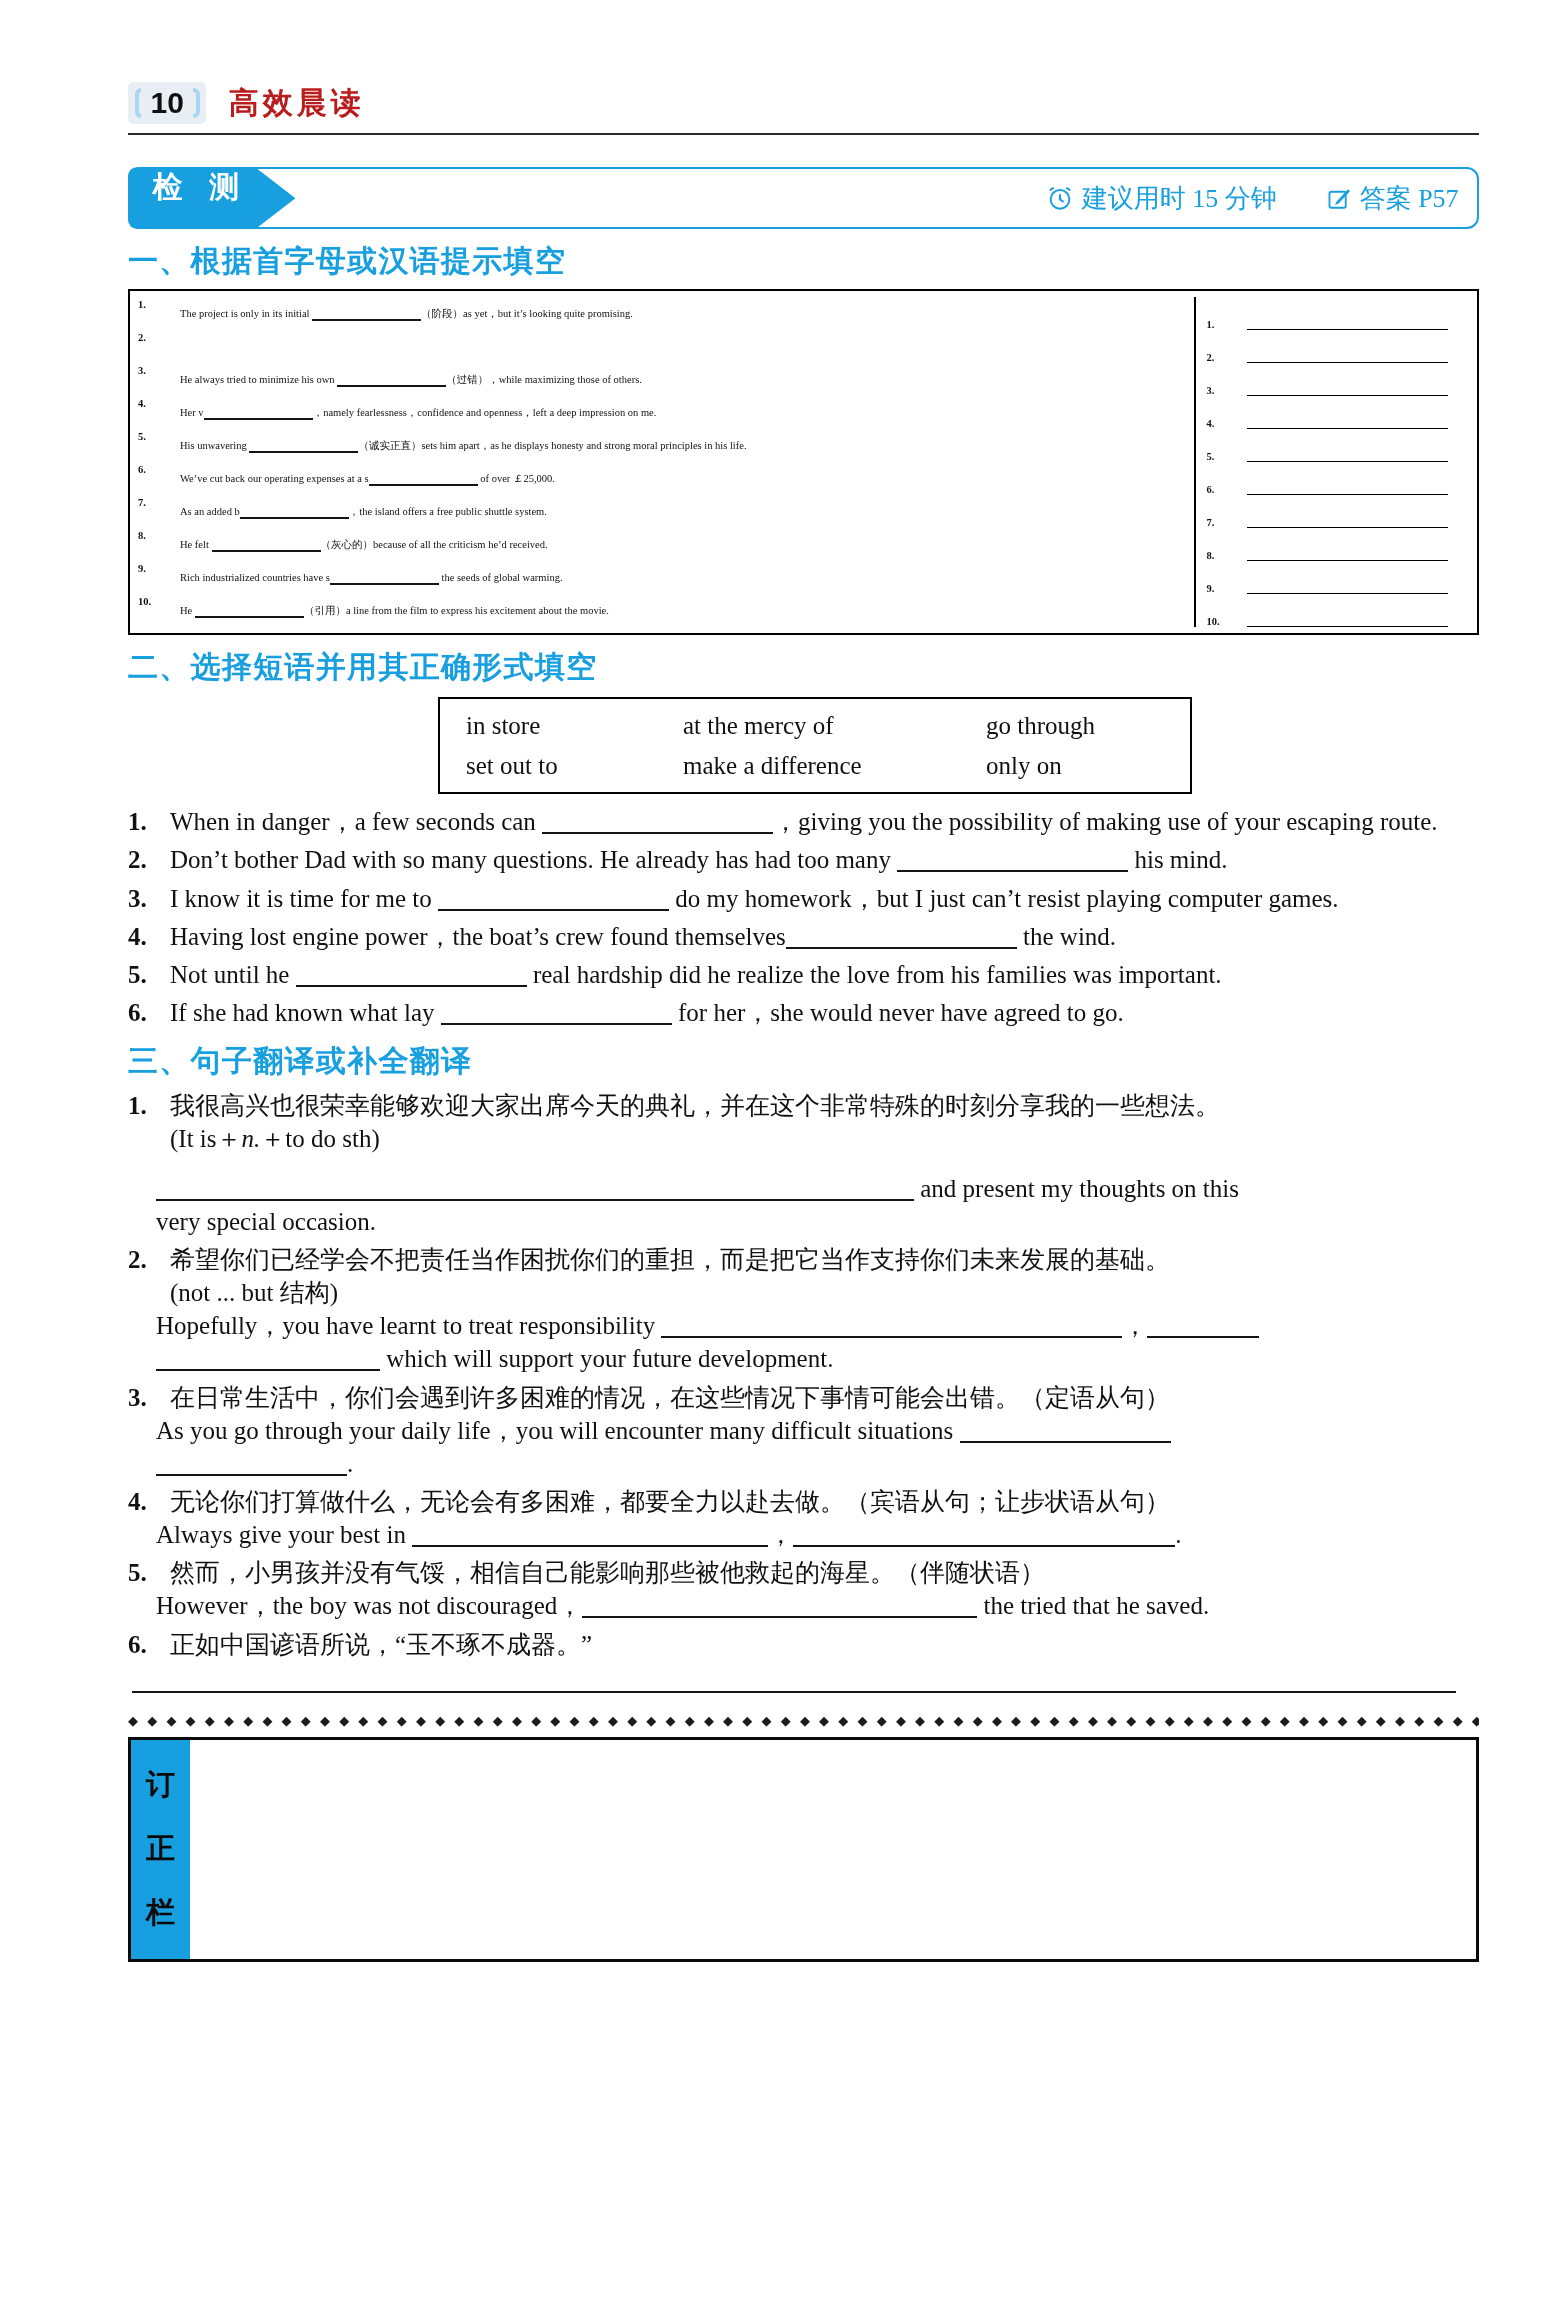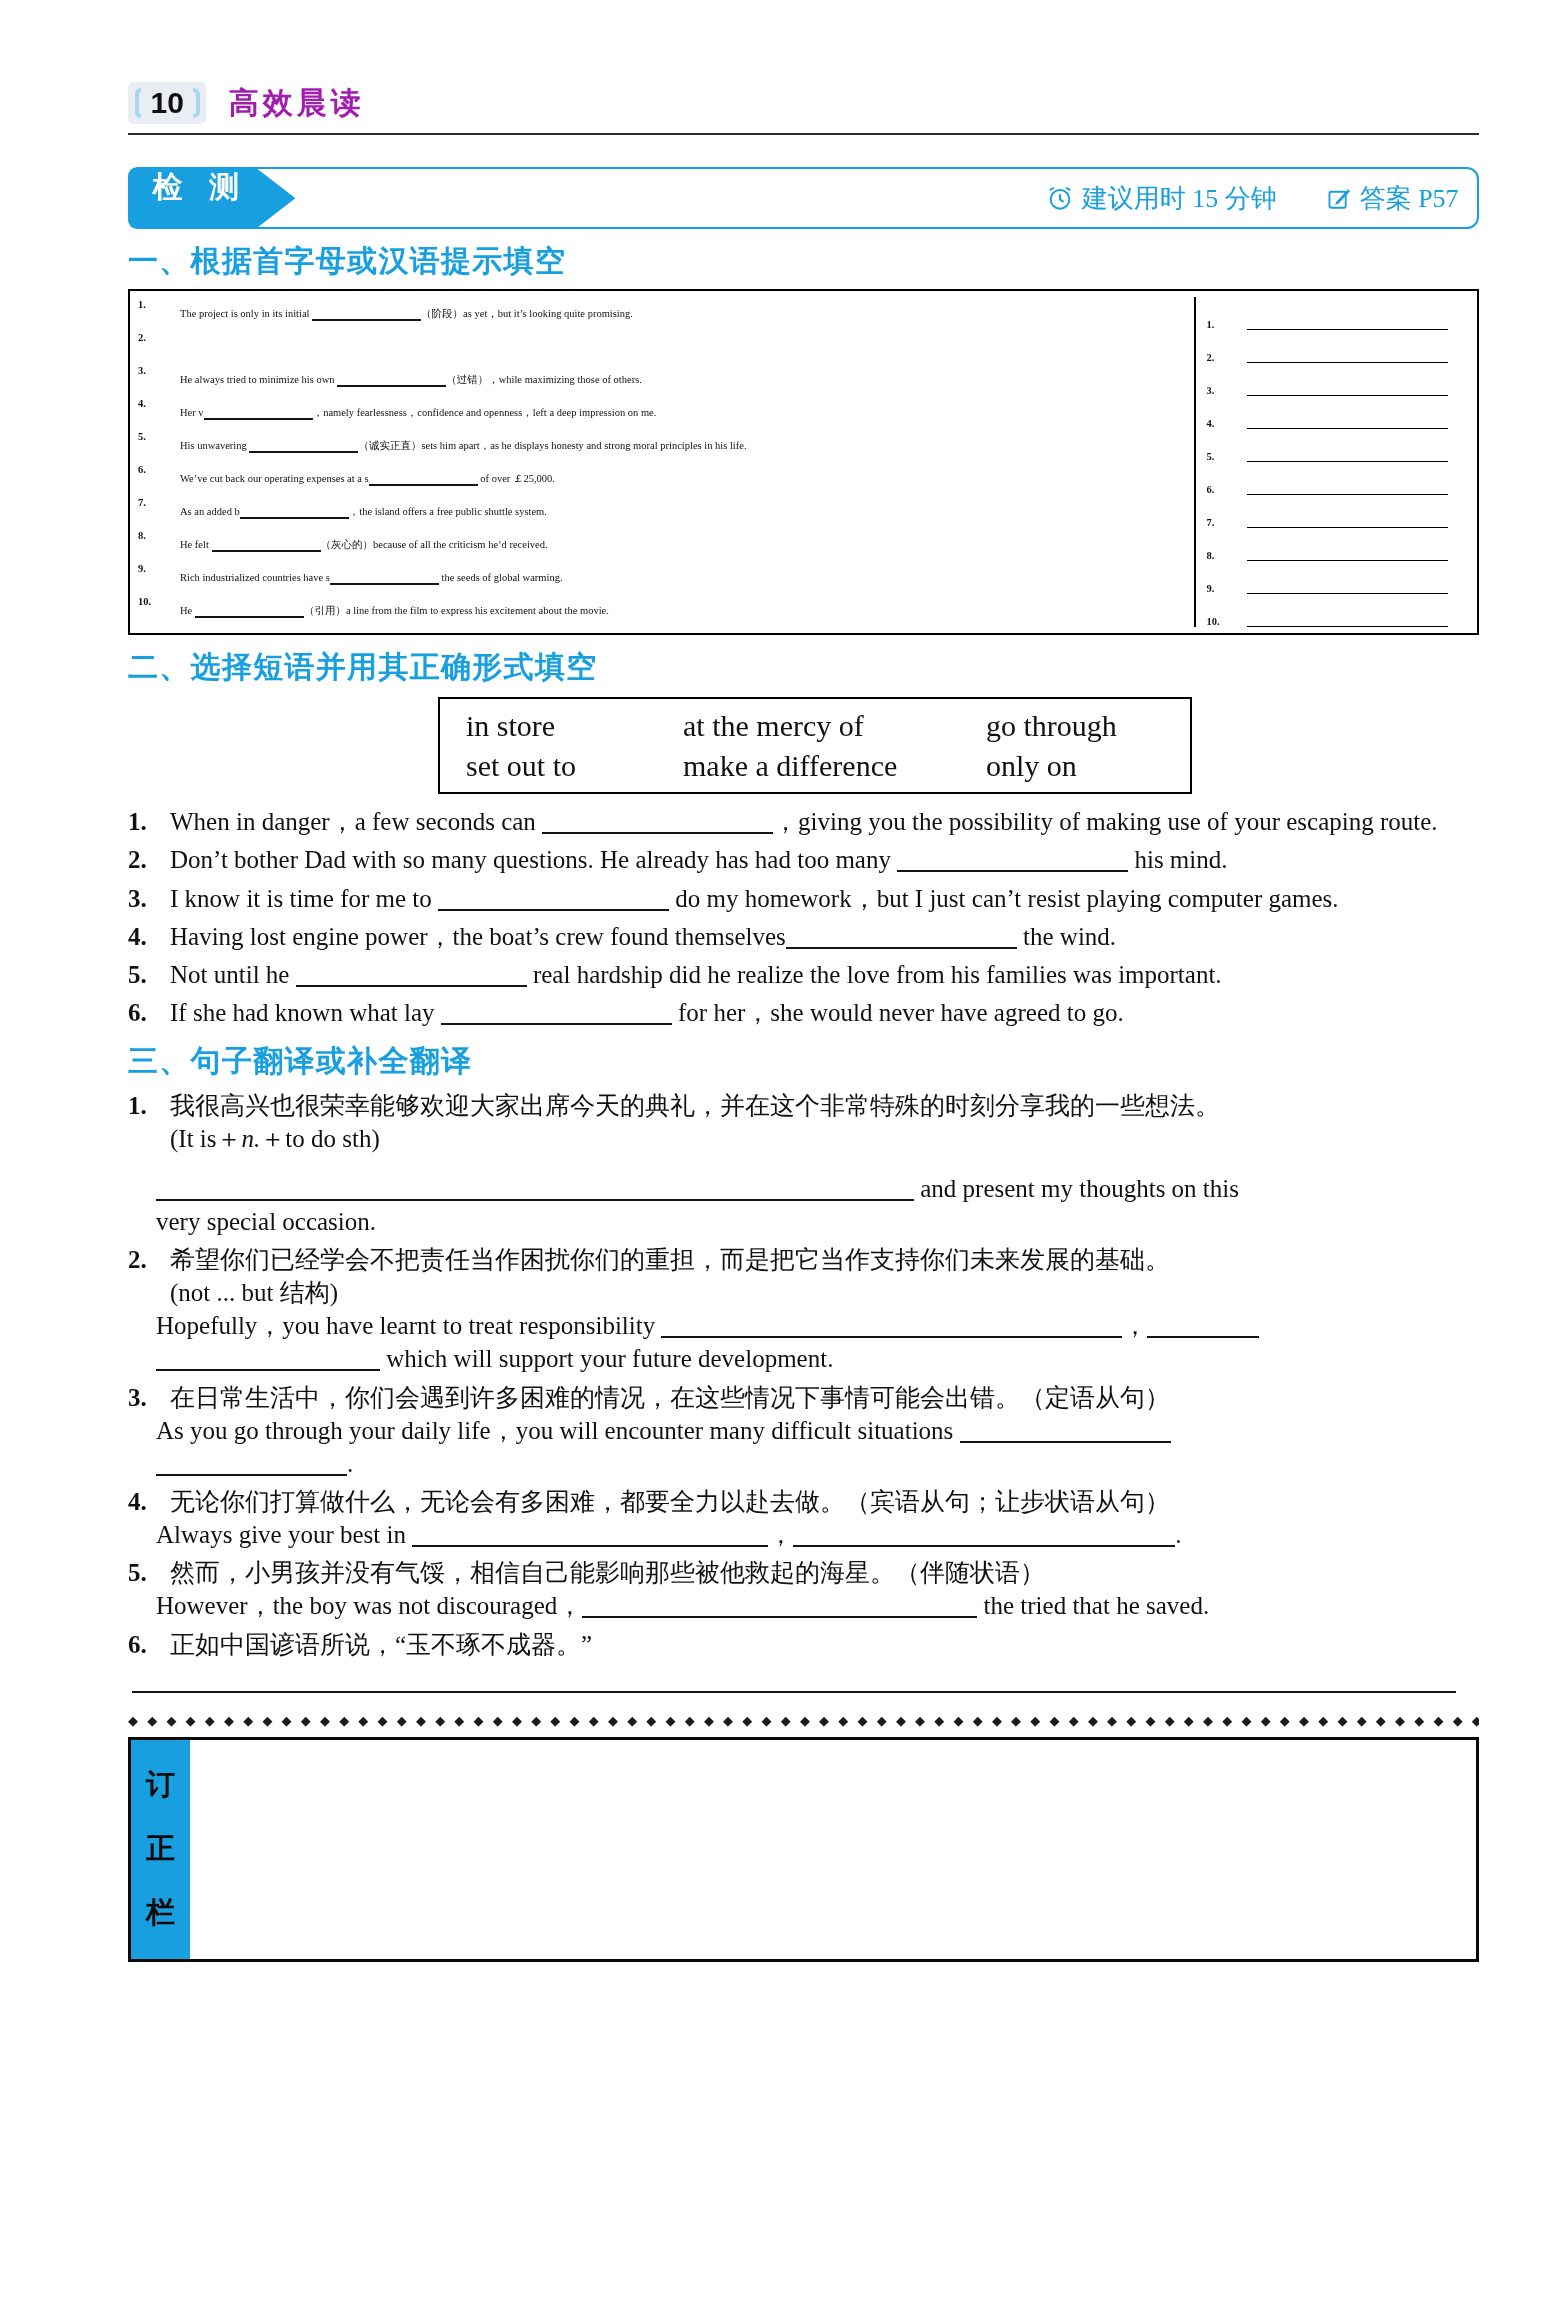--- a/index.html
+++ b/index.html
@@ -7,21 +7,21 @@
   body{width:1564px;height:2319px;position:relative;font-family:"Liberation Serif",serif;color:var(--ink);}
   .page{position:absolute;left:128px;top:12px;width:1351px;height:2319px;overflow:hidden;}
 
   
   .header{margin-top:70px;display:flex;align-items:center;gap:22.4px;}
   .badge{display:inline-flex;align-items:center;background:#e9eef4;border-radius:5.3px;padding:4px 6.6px;gap:5.3px;}
   .badge-num{font:bold 30px "Liberation Sans",sans-serif;color:#101010;padding:0 4px;}
   .brk{width:6.6px;height:30px;box-sizing:border-box;}
   .brk-l{border:4px solid var(--bracket);border-right:none;border-radius:6.6px 0 0 6.6px;}
   .brk-r{border:4px solid var(--bracket);border-left:none;border-radius:0 6.6px 6.6px 0;}
-  .header-title{font:bold 30px "Liberation Sans",sans-serif;letter-spacing:4px;color:#a21caf;}
+  .header-title{font:bold 30px "Liberation Sans",sans-serif;letter-spacing:4px;color:#b91c1c;}
   .header-rule{border-top:2px solid #2b2b2b;margin-top:9.2px;width:1387px;}
 
   
   .banner{margin-top:32px;height:58px;border:2.6px solid var(--accent);border-radius:12px;position:relative;display:flex;align-items:center;}
   .pennant{position:absolute;left:-2px;top:-2px;height:62px;width:145px;background:var(--accent);
     border-radius:9.2px 0 0 9.2px;clip-path:polygon(0 0,76% 0,100% 50%,76% 100%,0 100%);
     color:#fff;display:flex;align-items:flex-start;justify-content:center;padding-right:22.4px;
     font:bold 30px "Liberation Sans",sans-serif;letter-spacing:9.2px;}
   .banner-right{margin-left:auto;display:flex;gap:49px;align-items:center;padding-right:18.4px;color:var(--accent);font-size:26px;}
   .b-item{display:flex;align-items:center;gap:8px;}
@@ -39,21 +39,21 @@
   .s1-box{border:2.6px solid #000;}
   .s1-grid{display:grid;grid-template-columns:1fr 283px;padding:6.6px 0 5.3px;}
   .s1-q{display:flex;padding:2px 12px 2px 8px;}
   .s1-a{border-left:2px solid #000;padding:0 29px 0 10.5px;}
   .s1-a-inner{display:flex;align-items:flex-end;height:33px;gap:6.6px;}
   .s1-a-inner .num{min-width:34px;}
   .ans-line{flex:1;border-bottom:1.3px solid #000;height:24px;}
 
   
   .phrase-box{border:2px solid #000;width:698px;margin:9.2px 0 10.5px 310px;padding:10.5px 26px;
-    display:grid;grid-template-columns:217px 303px 178px;row-gap:6.6px;font-size:30px;line-height:33px;}
+    display:grid;grid-template-columns:217px 303px 178px;row-gap:6.6px;font-size:25px;line-height:33px;}
 
   
   ol.plain{list-style:none;margin:9.2px 0 2.6px;padding:0;}
   ol.plain li{display:flex;margin-bottom:5.3px;}
 
   
   .s3item{margin-bottom:5.3px;}
   .zh-line{display:flex;}
   .en-line{margin-left:28px;}
   .en-gap{margin-top:17px;}

